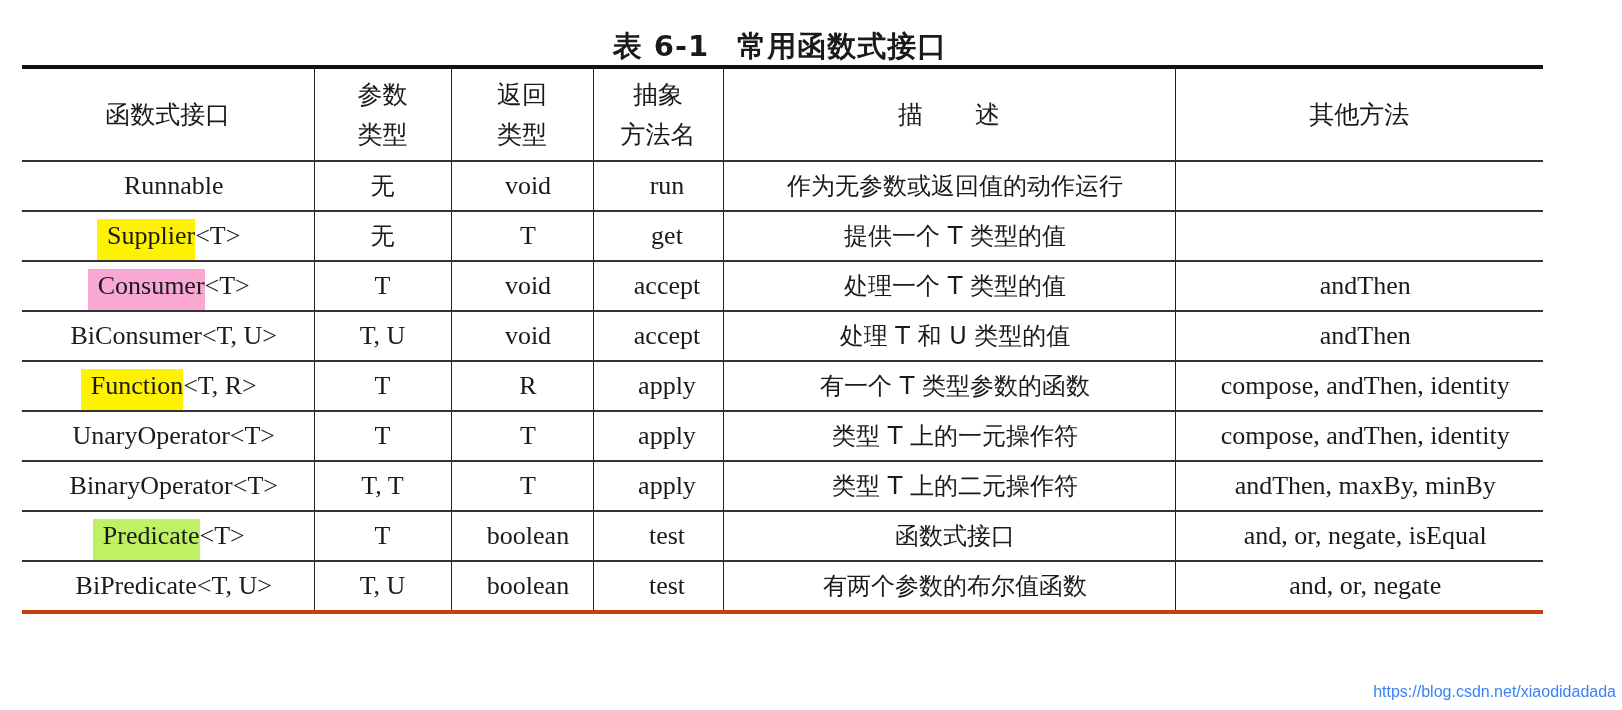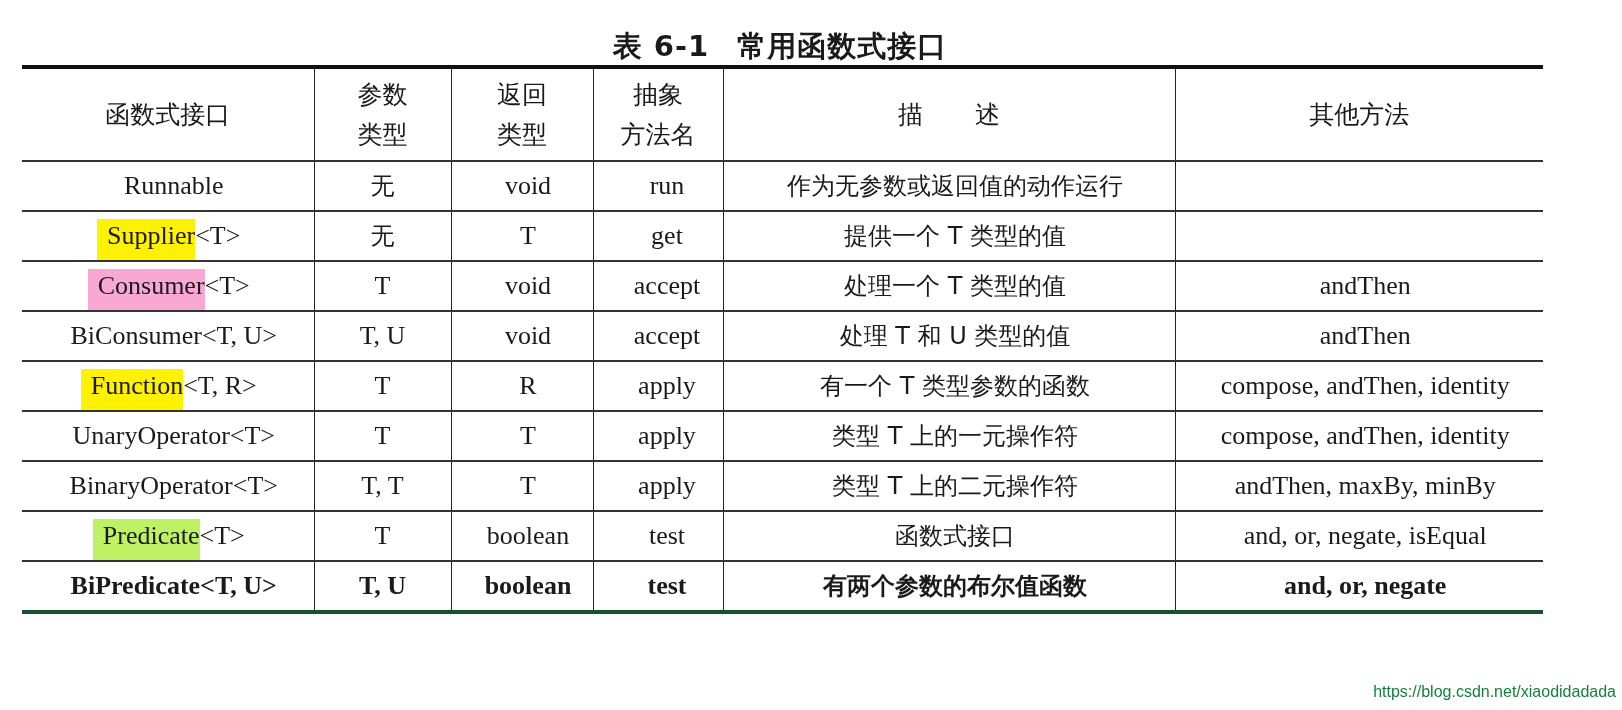--- a/index.html
+++ b/index.html
@@ -12,28 +12,28 @@
   table.fi { position: absolute; left: 22px; top: 65px; width: 1521px;
              border-collapse: collapse; table-layout: fixed; }
   table.fi th, table.fi td { border-left: 1.5px solid #222; border-right: 1.5px solid #222;
              border-bottom: 2px solid #333; padding: 0 0 0 12px; font-weight: normal;
              white-space: nowrap; overflow: hidden; }
   table.fi tr > :first-child { border-left: none; }
   table.fi tr > :last-child { border-right: none; }
   table.fi thead th { height: 91px; border-top: 4px solid #111; text-align: center; padding: 0;
              font-family: "DejaVu Sans", "Liberation Sans", sans-serif; font-size: 25px; line-height: 40px; }
   table.fi tbody td { height: 48px; font-size: 26px; text-align: center; }
-  table.fi tbody tr:last-child td { border-bottom: 4px solid #14532d; font-weight: bold; }
+  table.fi tbody tr:last-child td { border-bottom: 4px solid #c2410c; }
   td.center { text-align: center; padding: 0 !important; }
   td.left2 { padding-left: 18px !important; }
   .hl { background: #fff200; padding: 2px 0 10px 10px; margin-left: -10px; }
   .cjk { font-family: "DejaVu Sans", "Liberation Sans", sans-serif; font-size: 24px; }
   .spaced { letter-spacing: 52px; margin-right: -52px; }
   .watermark { position: absolute; right: 6px; top: 683px; font-family: "Liberation Sans", sans-serif;
-               font-size: 16px; color: #15803d; }
+               font-size: 16px; color: #3b82f6; }
 </style>
 </head>
 <body>
 
 <div class="caption">
   <span class="num">表 6-1</span><span>常用函数式接口</span>
 </div>
 
 <table class="fi">
   <colgroup>

